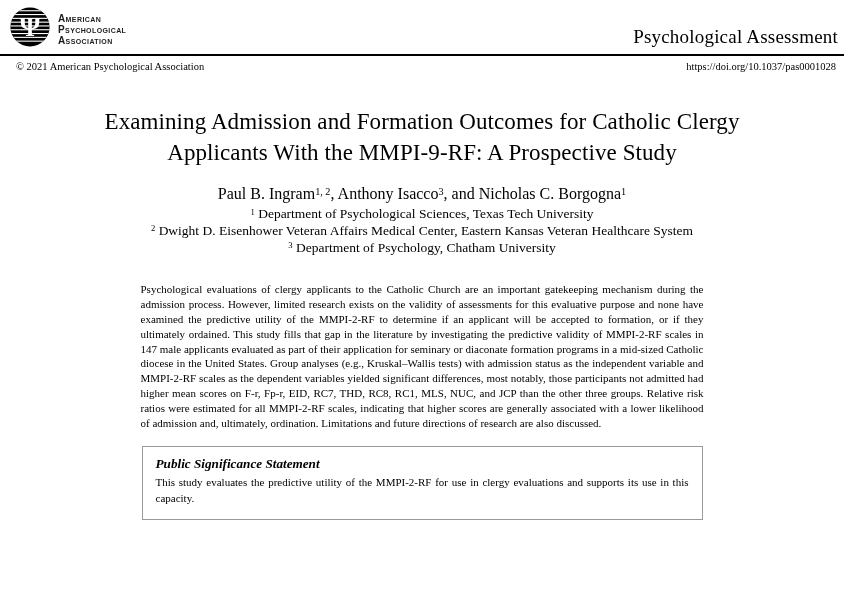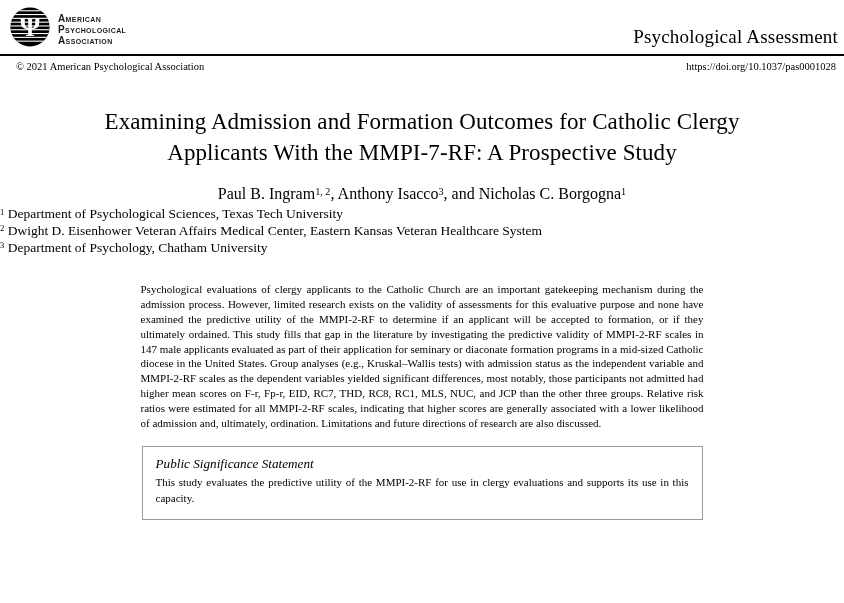--- a/index.html
+++ b/index.html
@@ -56,21 +56,21 @@
     line-height:1.33;
     letter-spacing:0.1px;
   }
   .authors{
     margin-top:17px;
     text-align:center;
     font-size:16px;
   }
   .affiliations{
     margin-top:3px;
-    text-align:left;
+    text-align:center;
     font-size:13.5px;
     line-height:1.24;
   }
   sup{font-size:64%;line-height:0;vertical-align:baseline;position:relative;top:-0.45em;}
   
   .abstract{
     width:563px;
     margin:25px auto 0 auto;
     font-size:11px;
     line-height:1.36;
@@ -78,21 +78,21 @@
   }
   
   .psbox{
     width:533px;
     margin:15px auto 0 auto;
     border:1px solid #999;
     padding:9px 13px 12px 13px;
   }
   .ps-head{
     font-size:13.2px;
-    font-weight:normal;
+    font-weight:bold;
     font-style:italic;
     margin-bottom:3px;
   }
   .ps-text{
     font-size:11px;
     line-height:1.45;
     text-align:justify;
   }
 </style>
 </head>
@@ -140,21 +140,21 @@
   <div class="meta-row">
     <div class="meta-left">
       <div>© 2021 American Psychological Association</div>
     </div>
     <div class="meta-right">https://doi.org/10.1037/pas0001028</div>
   </div>
 
   <main>
     <h1 class="article-title">
       <span>Examining Admission and Formation Outcomes for Catholic Clergy</span><br>
-      <span>Applicants With the MMPI-7-RF: A Prospective Study</span>
+      <span>Applicants With the MMPI-9-RF: A Prospective Study</span>
     </h1>
 
     <div class="authors">
       <span>Paul B. Ingram</span><sup>1, 2</sup><span>, </span><span>Anthony Isacco</span><sup>3</sup><span>, and </span><span>Nicholas C. Borgogna</span><sup>1</sup>
     </div>
 
     <div class="affiliations">
       <div><sup>1</sup> <span>Department of Psychological Sciences, Texas Tech University</span></div>
       <div><sup>2</sup> <span>Dwight D. Eisenhower Veteran Affairs Medical Center, Eastern Kansas Veteran Healthcare System</span></div>
       <div><sup>3</sup> <span>Department of Psychology, Chatham University</span></div>

